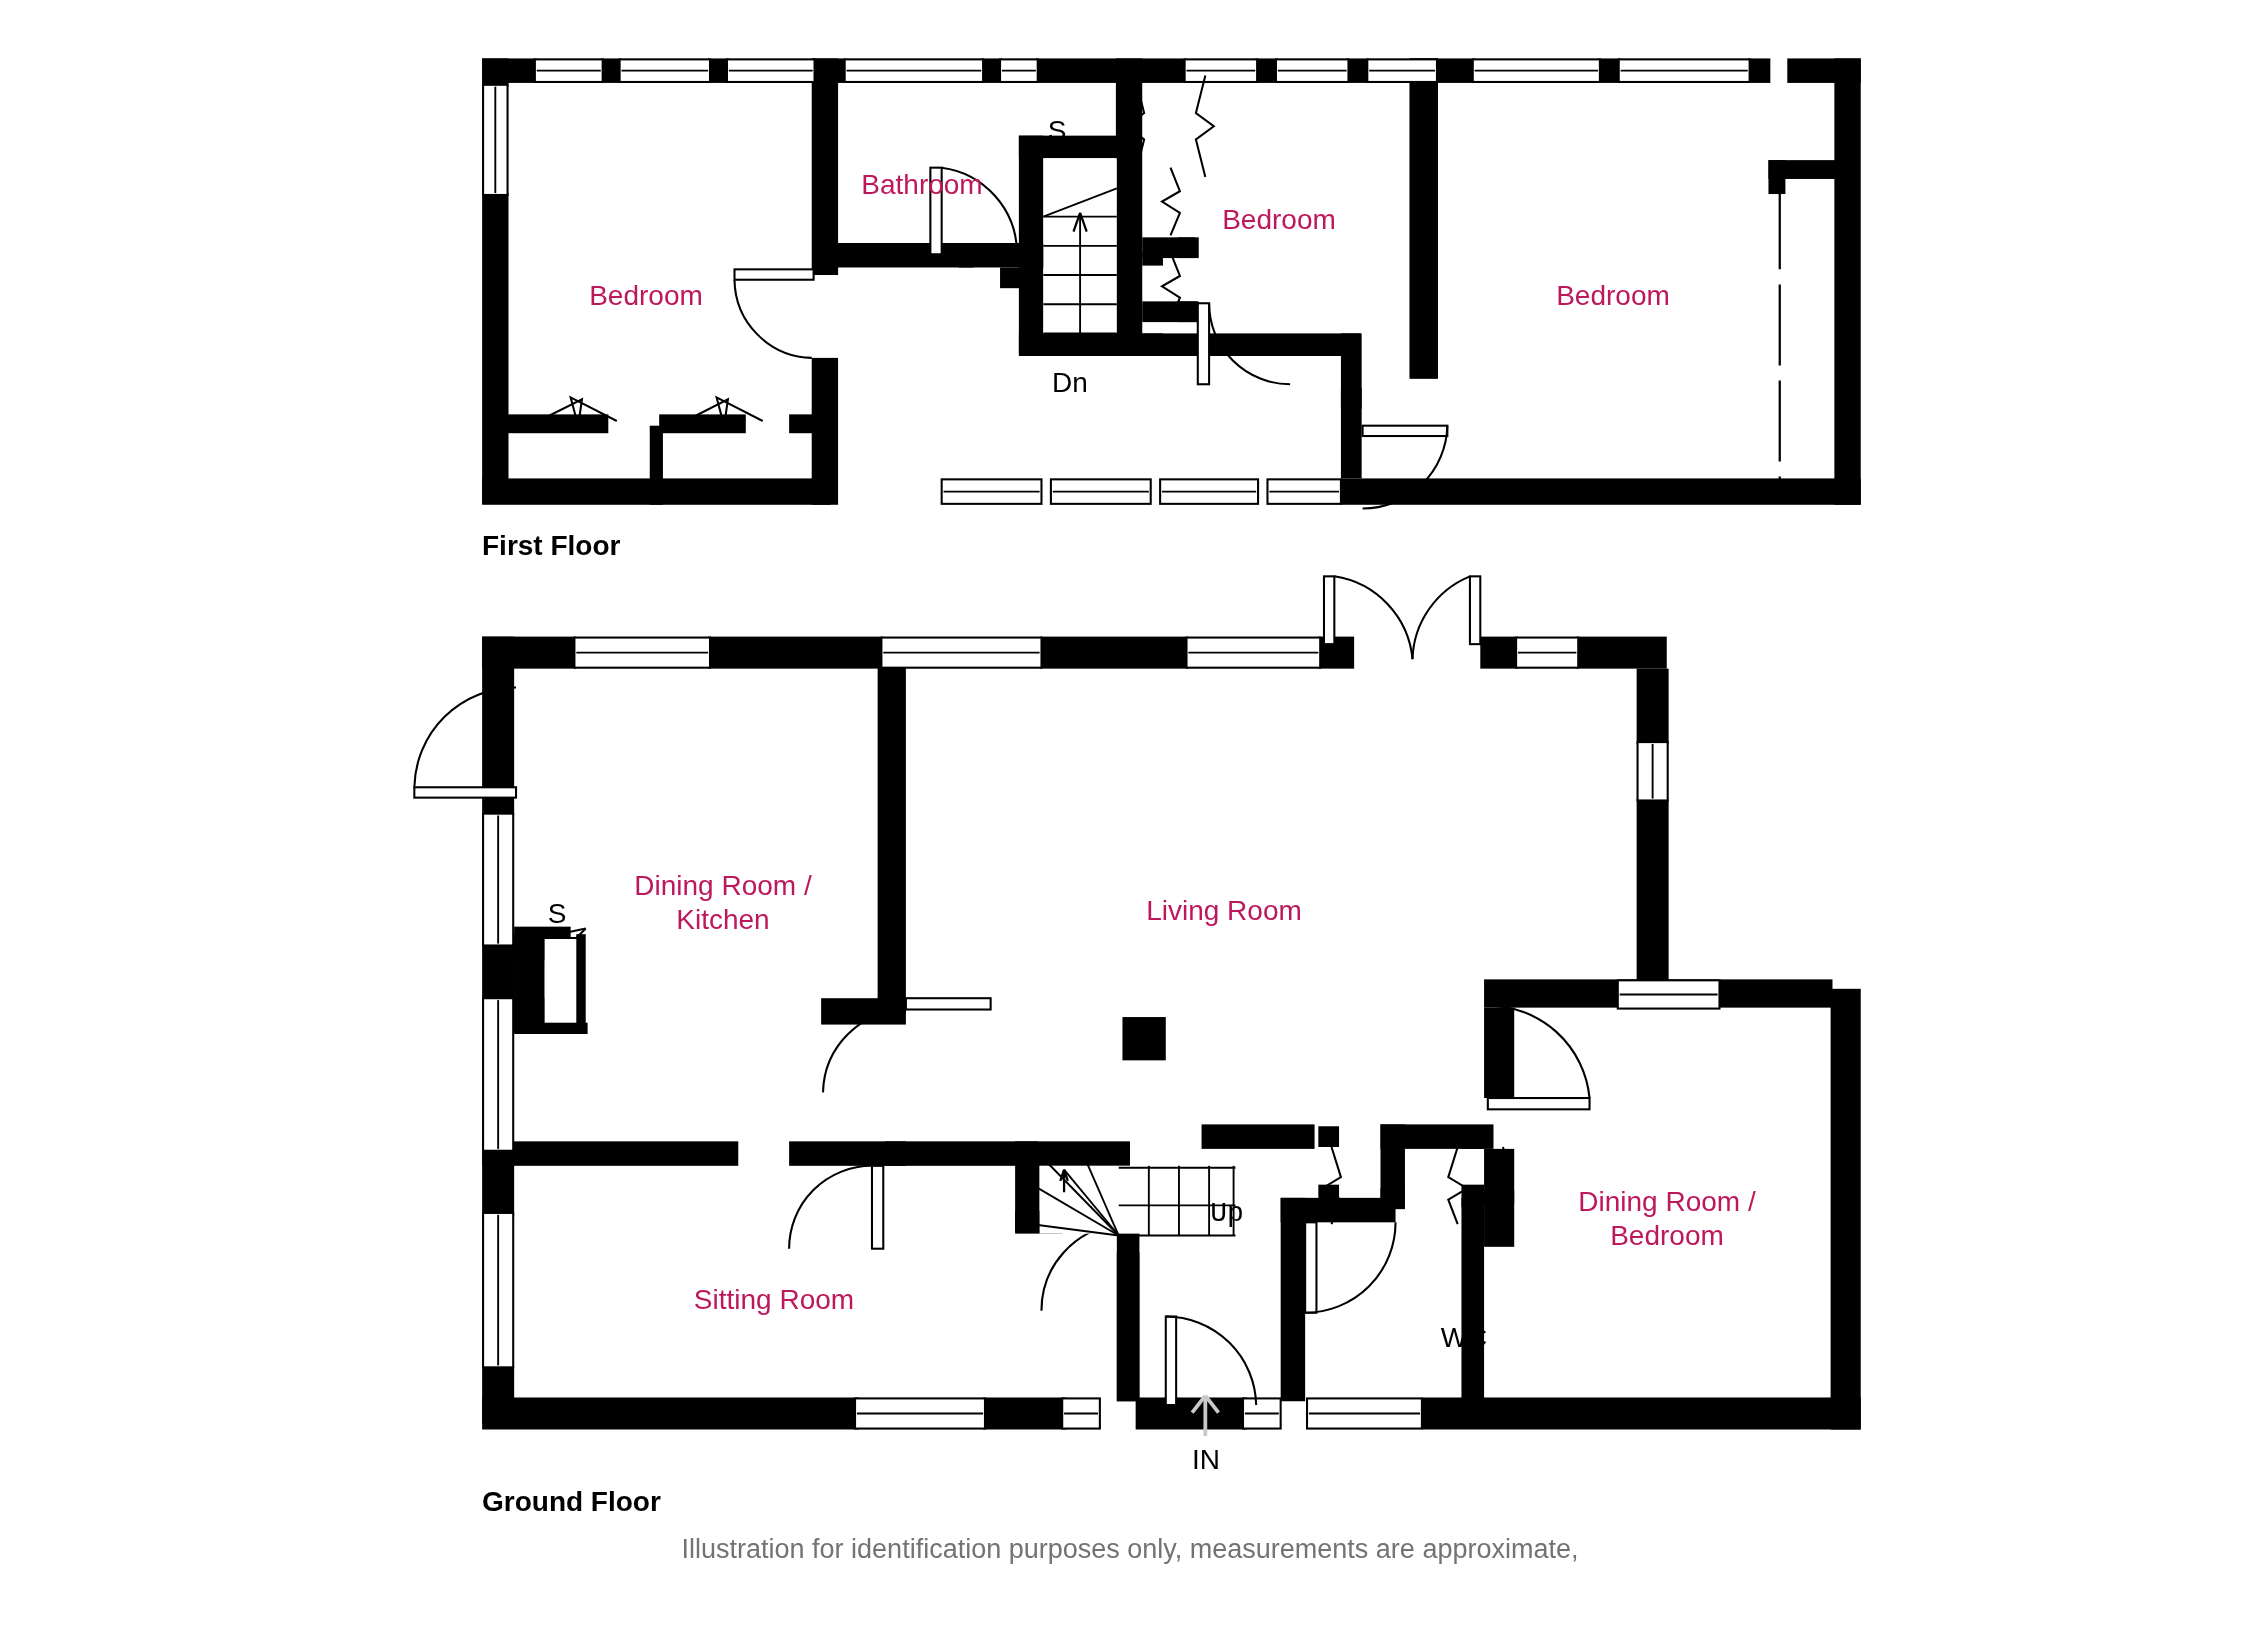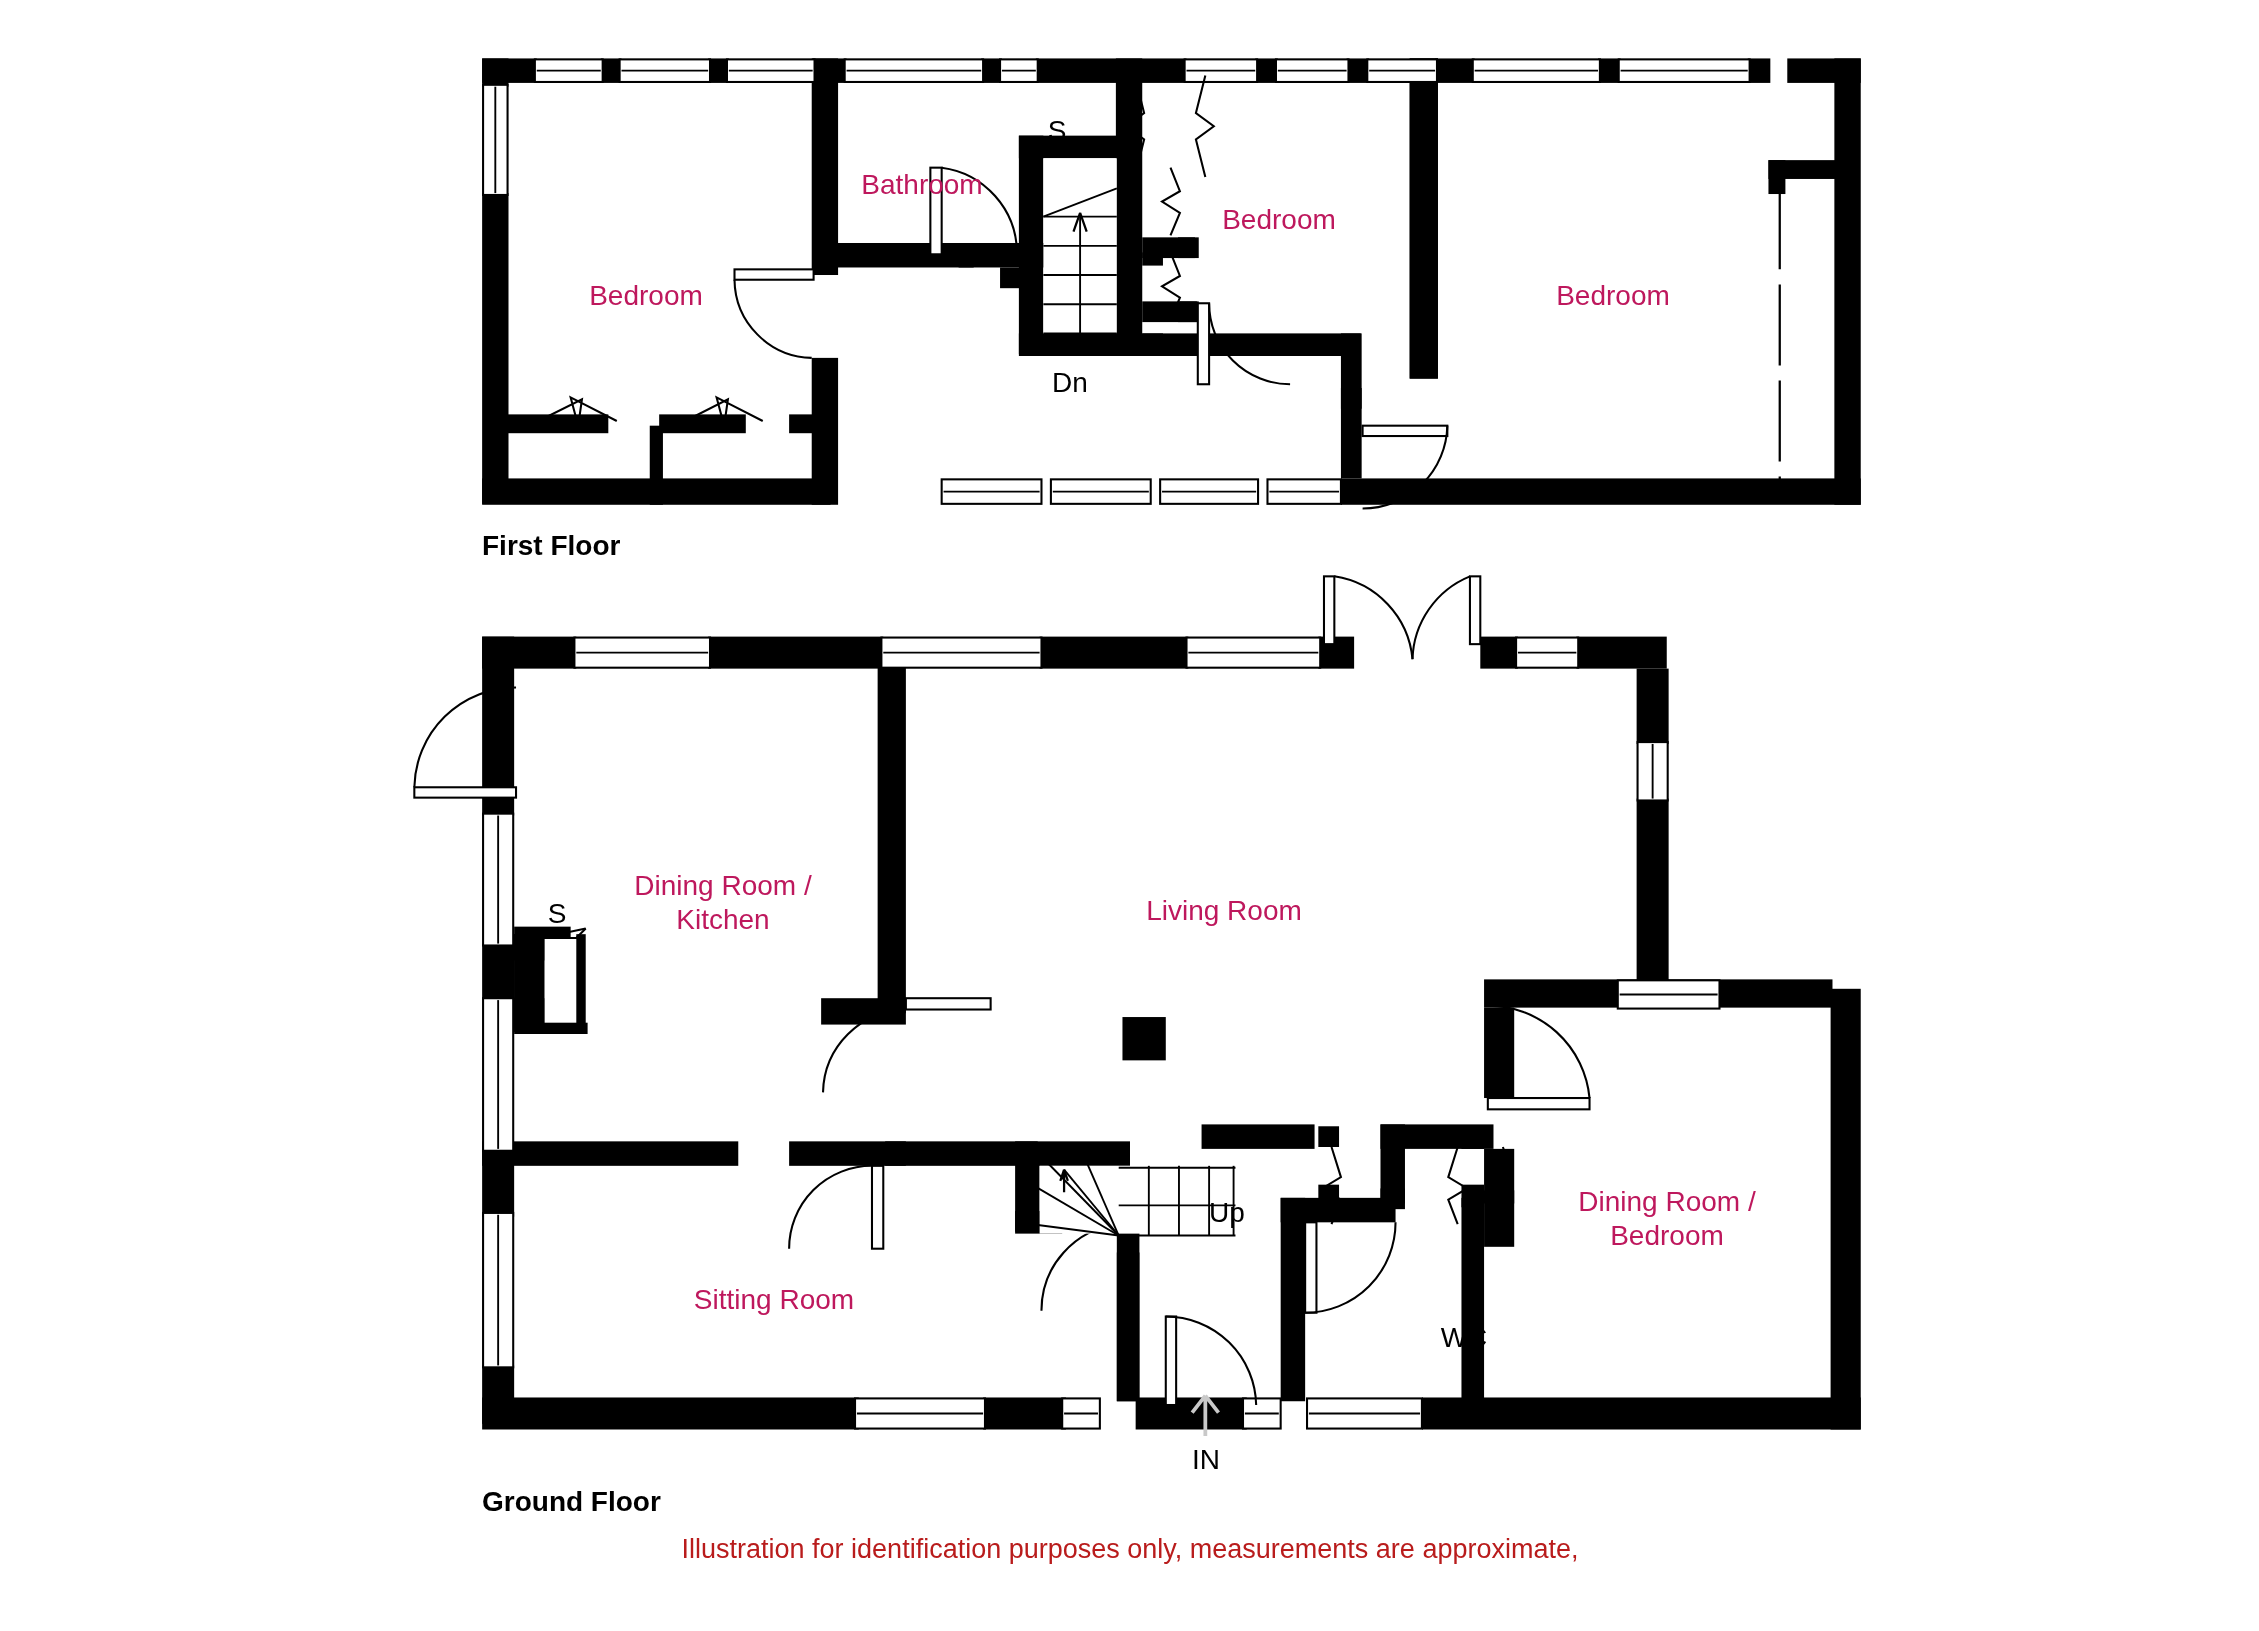--- a/index.html
+++ b/index.html
@@ -64,21 +64,21 @@
     color: #000000;
     white-space: pre;
   }
   .footer {
     position: absolute;
     left: 0;
     width: 2260px;
     text-align: center;
     font-family: "Liberation Sans", sans-serif;
     font-size: 27px;
-    color: #b91c1c;
+    color: #737373;
     line-height: 1.45;
   }
 </style>
 </head>
 <body>
 
 <div id="plan-root">
 
   <svg class="plan-svg" viewBox="0 0 2400 1733">
 
@@ -499,20 +499,20 @@
   </svg>
 
   <div class="room-label" style="left:723px; top:903px;">Dining Room /
 Kitchen</div>
   <div class="room-label" style="left:1224px; top:911px;">Living Room</div>
   <div class="room-label" style="left:774px; top:1300px;">Sitting Room</div>
   <div class="room-label" style="left:1667px; top:1219px;">Dining Room /
 Bedroom</div>
   <div class="small-label" style="left:1464px; top:1338px;">WC</div>
   <div class="small-label" style="left:557px; top:914px;">S</div>
-  <div class="small-label" style="left:1227px; top:1213px;">Up</div>
+  <div class="small-label" style="left:1227px; top:1213px;font-family:Liberation Mono, monospace;">Up</div>
   <div class="small-label" style="left:1206px; top:1460px;text-align:right;">IN</div>
   <div class="floor-title" style="left:482px; top:1452px;margin-top:34px;">Ground Floor</div>
 
   <div class="footer" style="top:1530px;">Illustration for identification purposes only, measurements are approximate,</div>
 
 </div>
 
 
 </body></html>

